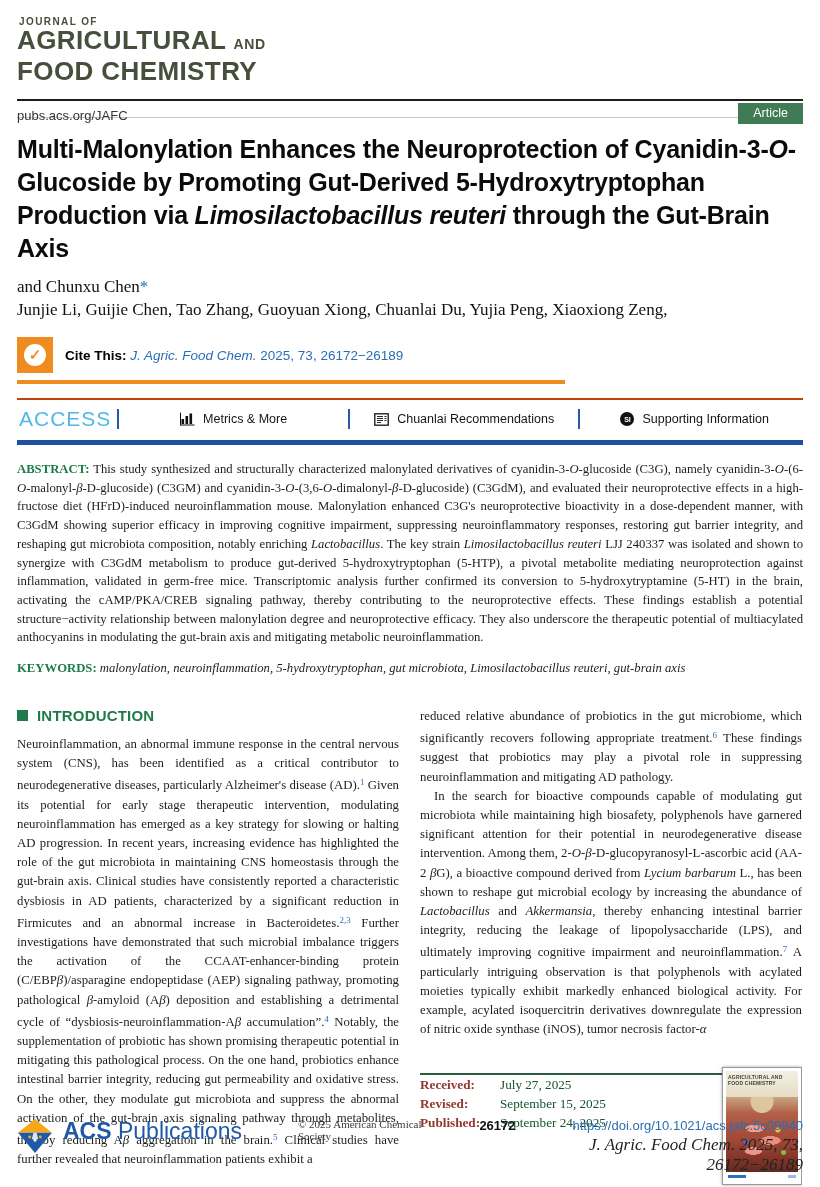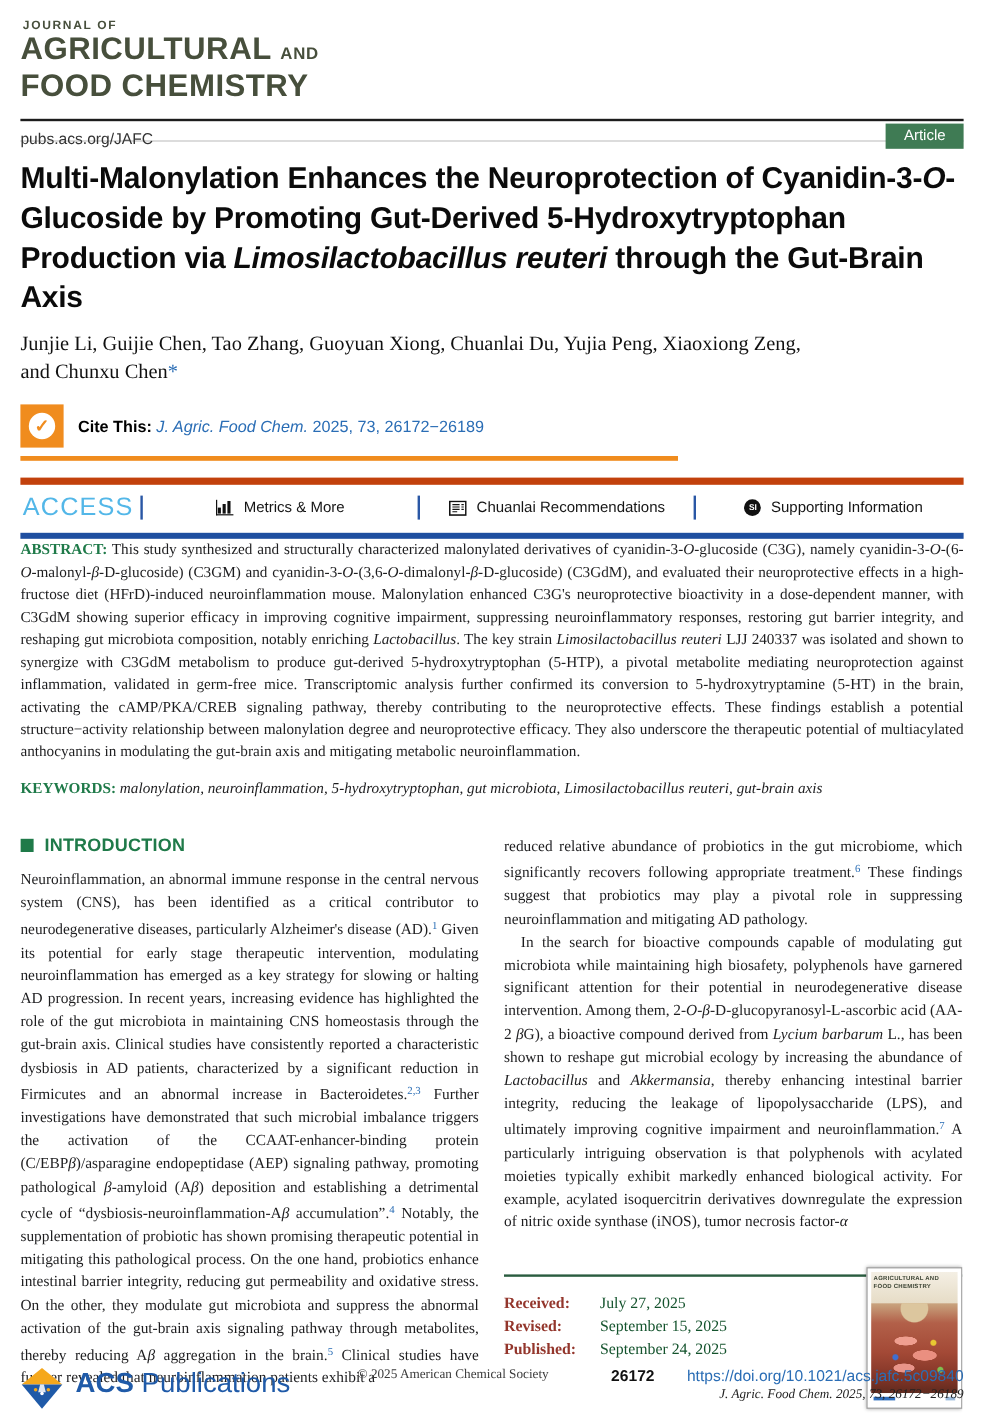--- a/index.html
+++ b/index.html
@@ -45,52 +45,52 @@
   .cite-label{font-weight:bold; color:#000;}
   .cite-ref{color:var(--blue_link);}
   .cite-ref .jab{font-style:italic;}
   .read-box{display:flex; align-items:center; gap:10px; margin-left:32px;
             border-bottom:3px solid var(--blue_ro); padding:3px 22px 9px 2px; cursor:pointer;}
   .ro-badge{width:30px; height:30px; background:var(--blue_ro); border-radius:3px;
             display:flex; align-items:center; justify-content:center; flex:none;}
   .ro-label{font-family:"Liberation Sans", sans-serif; font-weight:bold; font-size:14px; color:var(--blue_ro);}
 
   
-  .accessbar{margin-top:14px; border-top:6px solid #c2410c; border-bottom:5px solid var(--blue_bar);
+  .accessbar{margin-top:14px; border-top:2px solid #c2410c; border-bottom:5px solid var(--blue_bar);
              display:flex; align-items:center; padding:7px 0 9px; font-family:"Liberation Sans", sans-serif;}
   .access-word{font-size:21px; color:var(--blue_access); letter-spacing:1px; padding-left:2px;}
   .vsep{width:2px; height:20px; background:#2a57a5; margin:0 6px;}
   .access-item{flex:1; display:flex; align-items:center; justify-content:center; gap:8px;
                font-size:12.5px; color:#151515; cursor:pointer;}
   .si-circle{width:14px; height:14px; border-radius:50%; background:#111; color:#fff;
              font-size:7px; font-weight:bold; display:flex; align-items:center; justify-content:center;}
 
   
-  .abstract{font-size:12.7px; line-height:18.7px; text-align:justify;}
+  .abstract{margin-top:15px; font-size:12.7px; line-height:18.7px; text-align:justify;}
   .ab-label{font-weight:bold; color:var(--green_heading);}
   .keywords{margin-top:12px; font-size:12.7px; line-height:18px;}
   .kw-label{font-weight:bold; color:var(--green_heading); font-style:normal;}
   .kw-text{font-style:italic;}
 
   
   .cols{display:flex; gap:21px; margin-top:30px; height:482px; overflow:hidden;}
   .col{width:382px; height:482px; overflow:hidden; position:relative;}
   .section-head{display:flex; align-items:center; gap:9px; margin-bottom:11px;
                 font-family:"Liberation Sans", sans-serif; font-weight:bold; font-size:15px;
                 color:var(--green_heading); letter-spacing:0.2px;}
   .sq{width:11px; height:11px; background:var(--green_heading); flex:none;}
   .bodytext{font-size:12.8px; line-height:19.2px; text-align:justify;}
   .indent{text-indent:14px;}
   .seg-i{font-style:italic;}
   .seg-sup{font-size:9px; vertical-align:4px; color:var(--blue_link);}
   .seg-star{color:var(--blue_link);}
 
   .rc-text{height:358px; overflow:hidden;}
   .datesbox{position:absolute; left:0; right:0; top:366px; border-top:2px solid var(--green_rule);
-            padding-top:12px;}
+            }
   .daterow{display:flex; font-size:13.2px; line-height:19px;}
   .dlabel{width:80px; font-weight:bold; color:var(--maroon);}
   .dvalue{color:#14532d;}
 
   
   .cover{position:absolute; right:0; top:-8px; width:80px; height:118px; background:#fff;
          border:1px solid #999; box-shadow:0 0 3px rgba(0,0,0,0.35); padding:3px;
          display:flex; flex-direction:column; cursor:pointer;}
   .cover-top{height:26px; background:linear-gradient(#f4efe4,#e6dcc6);
              font-family:"Liberation Sans", sans-serif; font-weight:bold; font-size:5px;
@@ -113,42 +113,42 @@
   
   .footer{position:absolute; left:17px; right:17px; bottom:12px; display:flex; align-items:flex-start;}
   .acslogo{flex:none; margin-right:10px;}
   .brand{font-family:"Liberation Sans", sans-serif; font-size:23px; color:#1f5aa8; white-space:nowrap;}
   .brand .b{font-weight:bold;}
   .copyright{font-family:Liberation Serif, serif; font-size:11px; color:#3a3a3a; margin-left:56px;}
   .pagenum{font-family:"Liberation Sans", sans-serif; font-weight:bold; font-size:13px;
            color:#111; margin-left:52px;}
   .f-right{margin-left:auto; text-align:right;}
   .doi{font-family:"Liberation Sans", sans-serif; font-size:13px; color:var(--blue_link); cursor:pointer;}
-  .f-cite{font-size:11px; font-style:italic; color:#222; margin-top:2px;padding-left:39px;}
+  .f-cite{font-size:17px; font-style:italic; color:#222; margin-top:2px;padding-left:39px;}
 </style>
 </head>
 <body style="--logo_green: #474f3c; --badge_green: #3f7b54; --heading_green: #1f7a49; --access_blue_bar: #1f4fa0; --access_light_blue: #53b7e8; --link_blue: #2a6db5; --cite_orange: #f08c1e; --dates_maroon: #93362c;">
 
 <div class="page">
 
   <div class="masthead">
     <div class="kicker">JOURNAL OF</div>
     <div class="logoline"><span>AGRICULTURAL</span> <span class="small">AND</span></div>
     <div class="logoline">FOOD CHEMISTRY</div>
     <div class="header-rule"></div>
     <div class="pubsrow">
       <span class="site">pubs.acs.org/JAFC</span>
       <span class="article-badge">Article</span>
     </div>
   </div>
 
   <h1 class="title"><span>Multi-Malonylation Enhances the Neuroprotection of Cyanidin-3-</span><span class="seg-i">O</span><span>-Glucoside by Promoting Gut-Derived 5-Hydroxytryptophan Production via </span><span class="seg-i">Limosilactobacillus reuteri</span><span> through the Gut-Brain Axis</span></h1>
   <div class="authors">
+    <div><span>and Chunxu Chen</span><span class="seg-star">*</span></div>
     <div>Junjie Li, Guijie Chen, Tao Zhang, Guoyuan Xiong, Chuanlai Du, Yujia Peng, Xiaoxiong Zeng,</div>
-    <div><span>and Chunxu Chen</span><span class="seg-star">*</span></div>
   </div>
 
   <div class="citebar">
     <div class="cite-box">
       <div class="cite-badge">
         <div class="cite-check">✓</div>
       </div>
       <div class="cite-text">
         <span class="cite-label">Cite This:</span>
         <span class="cite-ref"><span class="jab">J. Agric. Food Chem.</span><span> 2025, 73, 26172−26189</span></span>

